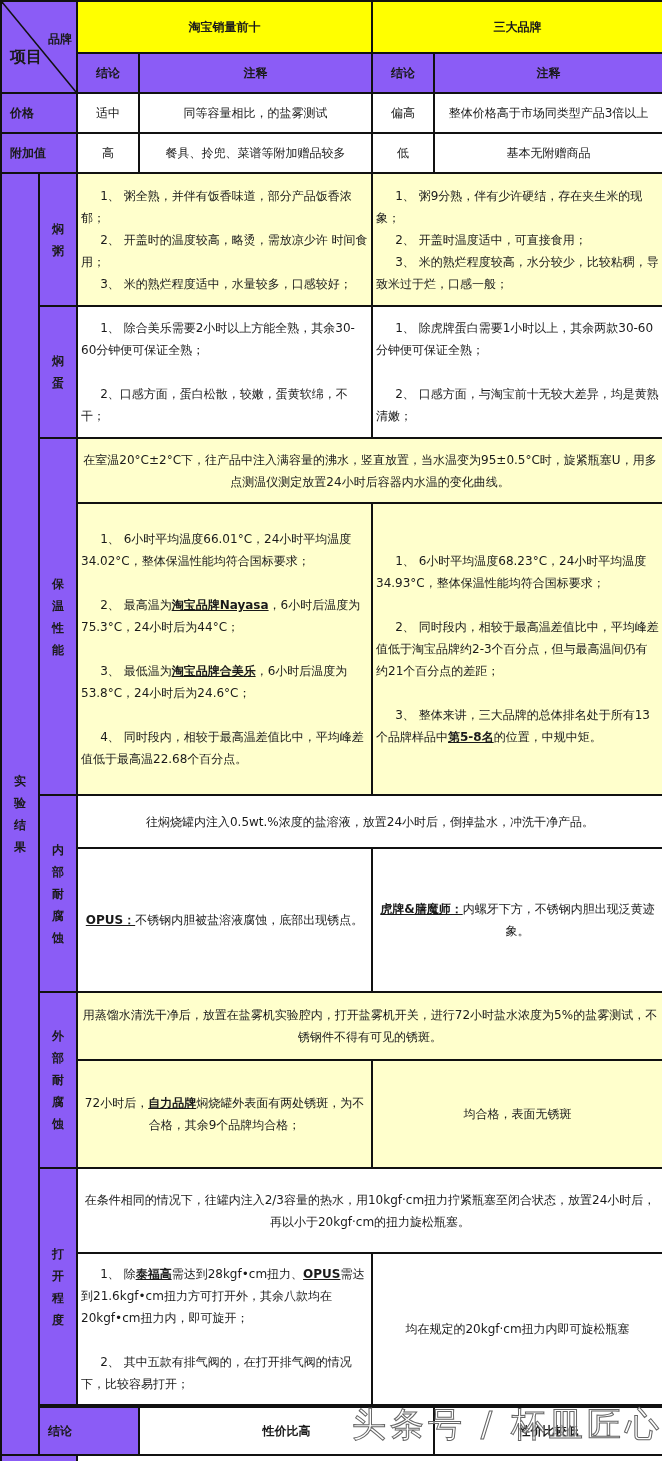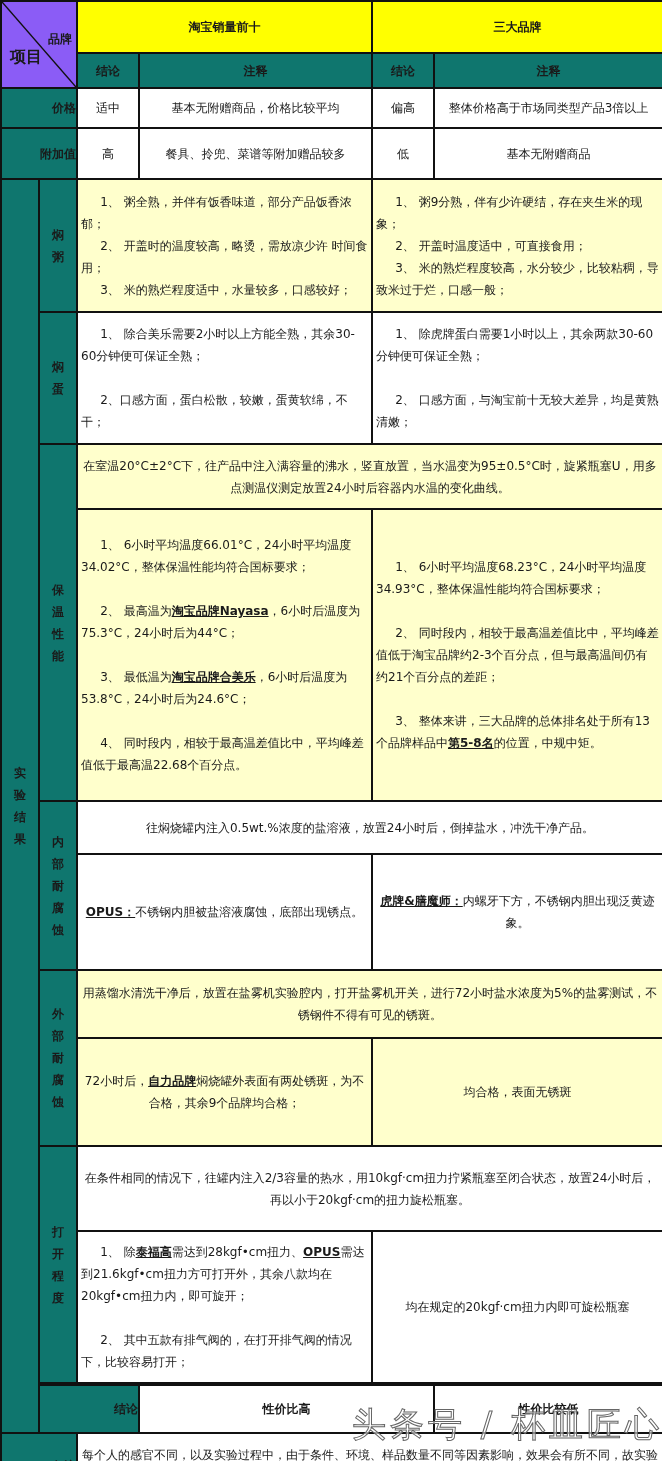--- a/index.html
+++ b/index.html
@@ -1,28 +1,28 @@
 <!DOCTYPE html>
 <html><head>
 <meta charset="utf-8">
 <style>
   html, body { margin: 0; padding: 0; background: #ffffff; }
   body { width: 662px; height: 1461px; position: relative; overflow: hidden;
          font-family: "DejaVu Sans", "Liberation Sans", sans-serif; color: #1a1a1a; }
   table.cmp { position: absolute; left: 0; top: 0; width: 662px; height: 1461px;
               border-collapse: collapse; table-layout: fixed; }
-  table.cmp td { border: 2px solid #111; padding: 0; vertical-align: middle; font-size: 12px; line-height: 22px; }
+  table.cmp td { border: 2px solid #111; padding: 8px; vertical-align: middle; font-size: 12px; line-height: 22px; }
   .yellow { background: #ffff00; }
-  .pink { background: #0f766e; }
+  .pink { background: #8b5cf6; }
   .cream { background: #ffffcc; }
   .white { background: #ffffff; }
   .gray { background: #8b5cf6; }
   .brand { font-size: 18px; font-weight: bold; text-align: center; }
   .subhead { font-size: 13px; font-weight: bold; text-align: center; }
-  .rowhead { font-size: 13px; font-weight: bold; text-align: right; }
+  .rowhead { font-size: 13px; font-weight: bold; text-align: left; }
   .vert { font-size: 13px; font-weight: bold; text-align: center; line-height: 30px; }
   .vert span { display: block; }
   .vert-outer { font-size: 13px; font-weight: bold; text-align: center; line-height: 38px; }
   .vert-outer span { display: block; }
   .center { text-align: center; }
   .cell-pad { padding: 4px 3px !important; }
   .para { text-indent: 1.6em; margin: 0; }
   .gap { height: 22px; }
   .u { text-decoration: underline; font-weight: bold; }
   .diag { position: relative; overflow: hidden; }
@@ -63,26 +63,26 @@
   <tr style="height:35px">
     <td class="pink subhead">结论</td>
     <td class="pink subhead">注释</td>
     <td class="pink subhead">结论</td>
     <td class="pink subhead">注释</td>
   </tr>
 
   <tr style="height:40px">
     <td colspan="2" class="pink rowhead">价格</td>
     <td class="white center">适中</td>
-    <td class="white center">基本无附赠商品，价格比较平均</td>
+    <td class="white center">同等容量相比，的盐雾测试</td>
     <td class="white center">偏高</td>
     <td class="white center">整体价格高于市场同类型产品3倍以上</td>
   </tr>
 
-  <tr style="height:51px">
+  <tr style="height:40px">
     <td colspan="2" class="pink rowhead">附加值</td>
     <td class="white center">高</td>
     <td class="white center">餐具、拎兜、菜谱等附加赠品较多</td>
     <td class="white center">低</td>
     <td class="white center">基本无附赠商品</td>
   </tr>
 
   <tr style="height:133px">
     <td rowspan="13" class="pink vert-outer">
       <span>实</span>
@@ -156,21 +156,21 @@
     <td rowspan="2" class="pink vert">
       <span>内</span>
           <span>部</span>
           <span>耐</span>
           <span>腐</span>
           <span>蚀</span>
     </td>
     <td colspan="4" class="white cell-pad center">往焖烧罐内注入0.5wt.%浓度的盐溶液，放置24小时后，倒掉盐水，冲洗干净产品。</td>
   </tr>
 
-  <tr style="height:116px">
+  <tr style="height:144px">
     <td colspan="2" class="white cell-pad center">
       <span class="u">OPUS：</span><span>不锈钢内胆被盐溶液腐蚀，底部出现锈点。</span>
     </td>
     <td colspan="2" class="white cell-pad center">
       <span class="u">虎牌&amp;膳魔师：</span><span>内螺牙下方，不锈钢内胆出现泛黄迹象。</span>
     </td>
   </tr>
 
   <tr style="height:68px">
     <td rowspan="2" class="pink vert">

